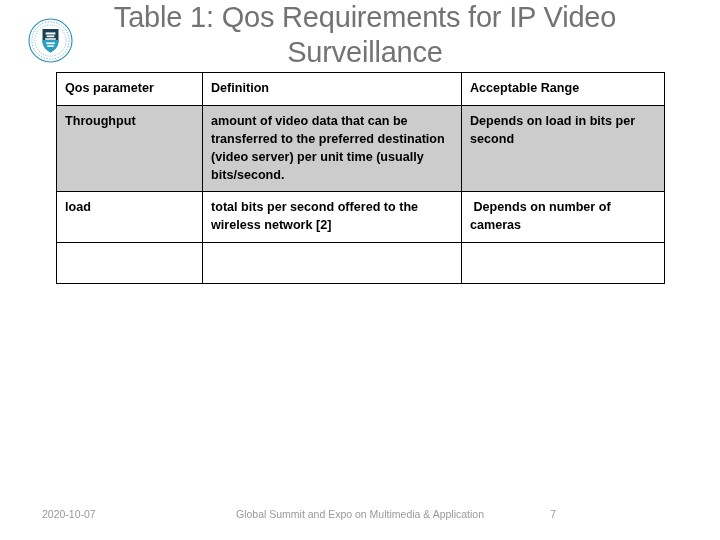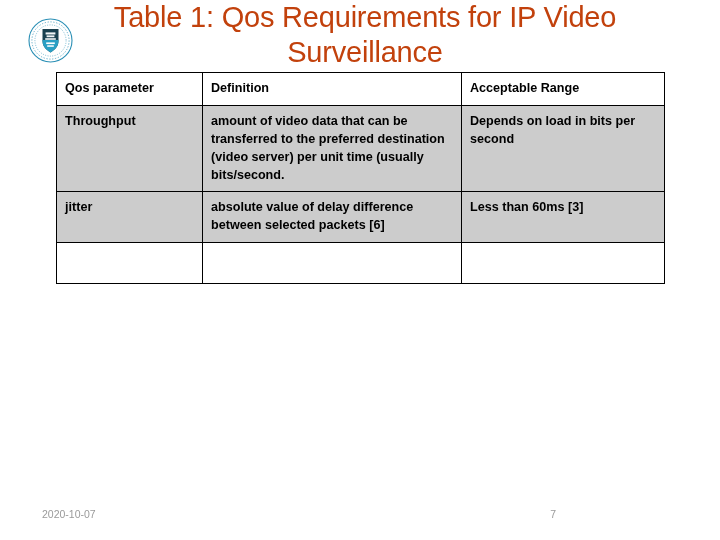--- a/index.html
+++ b/index.html
@@ -24,21 +24,21 @@
     height: 47px;
   }
 
   
   #slide-title {
     position: absolute;
     left: 60px;
     top: 0px;
     width: 610px;
     text-align: center;
-    color: #c2410c;
+    color: #737373;
     font-size: 29px;
     line-height: 35px;
     font-weight: normal;
     letter-spacing: -0.2px;
     white-space: normal;
   }
 
   
   #qos-table {
     position: absolute;
@@ -143,41 +143,42 @@
       <td>
           <span class="cell-text">Throughput</span>
         </td>
       <td>
           <span class="cell-text">amount of video data that can be transferred to the preferred destination (video server) per unit time (usually bits/second.</span>
         </td>
       <td>
           <span class="cell-text">Depends on load in bits per second</span>
         </td>
     </tr>
-    <tr class="row-shaded">
+    <tr class="row-plain">
       <td>
-          <span class="cell-text">jitter</span>
+          <span class="cell-text">load</span>
         </td>
       <td>
-          <span class="cell-text">absolute value of delay difference between selected packets [6]</span>
+          <span class="cell-text">total bits per second offered to the wireless network [2]</span>
         </td>
       <td>
-          <span class="cell-text">Less than 60ms [3]</span>
+          <span class="cell-text"> Depends on number of cameras</span>
         </td>
     </tr>
     <tr class="row-empty">
       <td>
           <span class="cell-text"></span>
         </td>
       <td>
           <span class="cell-text"></span>
         </td>
       <td>
           <span class="cell-text"></span>
         </td>
     </tr>
   </tbody>
 </table>
 
 <div id="slide-footer">
   <span id="footer-date">2020-10-07</span>
+  <span id="footer-center">Global Summit and Expo on Multimedia &amp; Application</span>
   <span id="footer-page">7</span>
 </div>
 
 </body></html>

